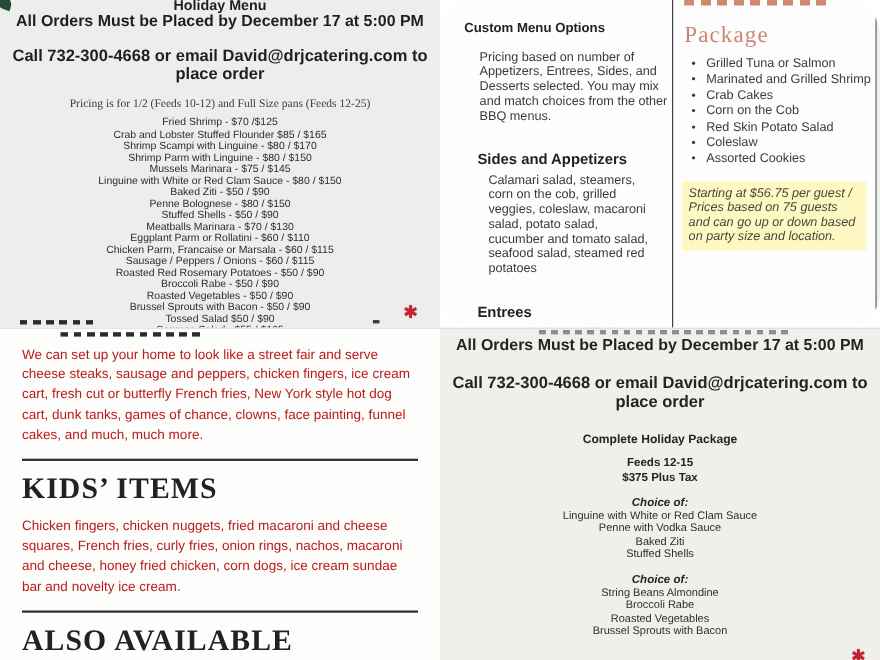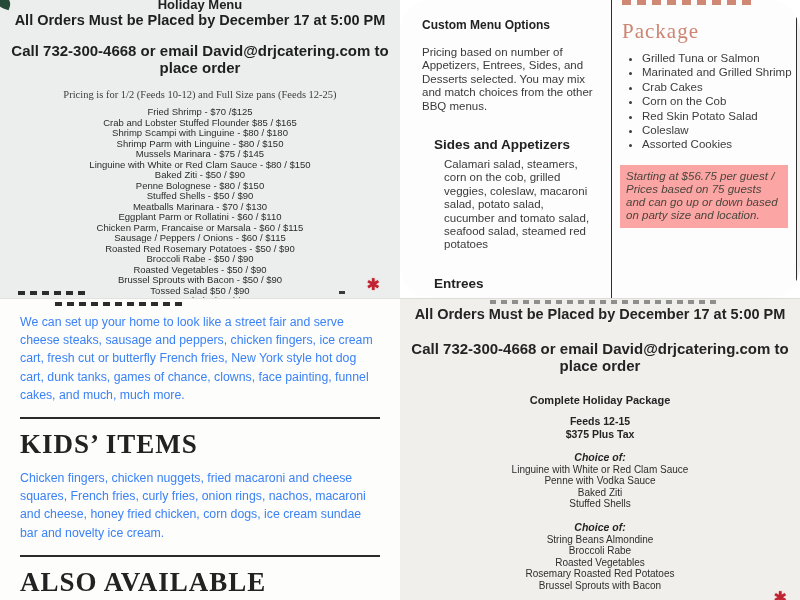--- a/index.html
+++ b/index.html
@@ -20,39 +20,39 @@
           background-image:repeating-linear-gradient(90deg,#2c2c2c 0 7px,transparent 7px 12px);}
   .star{position:absolute;color:#c22331;font-size:16px;line-height:16px;
         text-shadow:0 0 1px #c22331;}
   .speck{position:absolute;background:#3a3a3a;}
 
   
   #tr{left:400px;top:0;width:400px;height:298px;background:#fdfdfd;color:#333;border-radius:32px;}
   #tr .leftcol{position:absolute;left:0;top:0;width:211px;height:298px;}
   #tr .inkmark{position:absolute;left:2px;top:0;width:5px;height:11px;background:#3c1722;}
   #tr .cm-heading{font-size:12px;font-weight:700;color:#222;margin:18px 0 0 22px;}
-  #tr .cm-intro{font-size:11.5px;line-height:13.4px;margin:14px 0 0 22px;width:172px;color:#3a3a3a;}
+  #tr .cm-intro{font-size:11.5px;line-height:13.4px;margin:14px 0 0 36px;width:172px;color:#3a3a3a;}
   #tr .sec-head{font-size:13.5px;font-weight:700;color:#222;margin:24px 0 0 34px;}
   #tr .sec-body{font-size:11.5px;line-height:13.4px;margin:6px 0 0 44px;width:152px;color:#3a3a3a;}
   #tr .rightcol{position:absolute;left:211px;top:0;width:184px;height:298px;
                 border-left:1px solid #2e2e2e;border-right:1px solid #2e2e2e;background:#fdfdfd;}
   .title-sliver{position:absolute;left:10px;top:0;width:130px;height:5px;
           background-image:repeating-linear-gradient(90deg,#cf8873 0 9px,transparent 9px 15px);}
   #tr .pkg-title{font-family:"Liberation Serif",serif;font-size:21px;color:#cd8471;
                  letter-spacing:1px;margin:20px 0 0 10px;line-height:22px;}
   #tr ul{margin:9px 0 0 14px;padding-left:16px;}
   #tr ul li{font-size:11.5px;line-height:14.4px;color:#3c3c3c;}
-  #tr .note{margin:13px 8px 0 8px;background:#fca5a5;color:#4a463c;font-style:italic;
+  #tr .note{margin:13px 8px 0 8px;background:#fef9c3;color:#4a463c;font-style:italic;
             font-size:11.5px;line-height:13px;padding:5px 5px 6px 6px;}
   #tr .edge-strip{position:absolute;right:0;top:0;width:3px;height:298px;background:#f0f0ef;}
 
   
   #bl{left:0;top:298px;width:400px;height:302px;background:#fdfdfc;color:#2e2e2e;
       border-top:1px solid #e2e2df;}
-  #bl .body{font-size:12.3px;line-height:18.2px;margin:14px 20px 0 20px;color:#3b82f6;}
+  #bl .body{font-size:12.3px;line-height:18.2px;margin:14px 20px 0 20px;color:#b91c1c;}
   #bl .rule{border:none;border-top:2px solid #2b2b2b;margin:13px 20px 0 20px;}
   #bl h2{font-family:"Liberation Serif",serif;font-size:27px;font-weight:700;
          letter-spacing:1px;color:#222;margin:10px 20px 0 20px;line-height:30px;}
 
   
   #br{left:400px;top:298px;width:400px;height:302px;background:#f0efeb;color:#242424;
       text-align:center;border-top:1px solid #ddddd8;}
   .cutoff-top{position:absolute;top:1px;height:4px;
       background-image:repeating-linear-gradient(90deg,#8e8e8c 0 6px,transparent 6px 11px);}
   #br .deadline{font-size:14.5px;font-weight:700;margin-top:7px;line-height:16.5px;}
@@ -71,21 +71,21 @@
 
   <div class="quad" id="tl">
     <span class="leaf"></span>
     <div class="title">Holiday Menu</div>
     <div class="deadline">All Orders Must be Placed by December 17 at 5:00 PM</div>
     <div class="contact">Call 732-300-4668 or email David@drjcatering.com to place order</div>
     <div class="pricing-note">Pricing is for 1/2 (Feeds 10-12)  and Full Size pans (Feeds 12-25)</div>
     <div class="items">
         <div class="mi">Fried Shrimp -  $70 /$125</div>
         <div class="mi">Crab and Lobster Stuffed Flounder $85 / $165</div>
-        <div class="mi">Shrimp Scampi with Linguine - $80 / $180</div>
+        <div class="mi">Shrimp Scampi with Linguine - $80 / $170</div>
         <div class="mi">Shrimp Parm with Linguine - $80 / $150</div>
         <div class="mi">Mussels Marinara - $75 / $145</div>
         <div class="mi">Linguine with White or Red Clam Sauce - $80 / $150</div>
         <div class="mi">Baked Ziti - $50 / $90</div>
         <div class="mi">Penne  Bolognese - $80 / $150</div>
         <div class="mi">Stuffed Shells - $50 / $90</div>
         <div class="mi">Meatballs Marinara - $70 / $130</div>
         <div class="mi">Eggplant Parm or Rollatini - $60 / $110</div>
         <div class="mi">Chicken Parm, Francaise or Marsala - $60 / $115</div>
         <div class="mi">Sausage / Peppers / Onions - $60 / $115</div>
@@ -155,21 +155,20 @@
             <div class="gi">Baked Ziti</div>
             <div class="gi">Stuffed Shells</div>
           </div>
       </div>
         <div class="group">
         <div class="label">Choice of:</div>
         <div>
             <div class="gi">String Beans Almondine</div>
             <div class="gi">Broccoli Rabe</div>
             <div class="gi">Roasted Vegetables</div>
-            <div class="gi">Rosemary Roasted Red Potatoes</div>
             <div class="gi">Brussel Sprouts with Bacon</div>
           </div>
       </div>
       </div>
     <span class="star" style="right:13px;bottom:-5px;">✱</span>
   </div>
 
 </div>
 
 </body></html>

